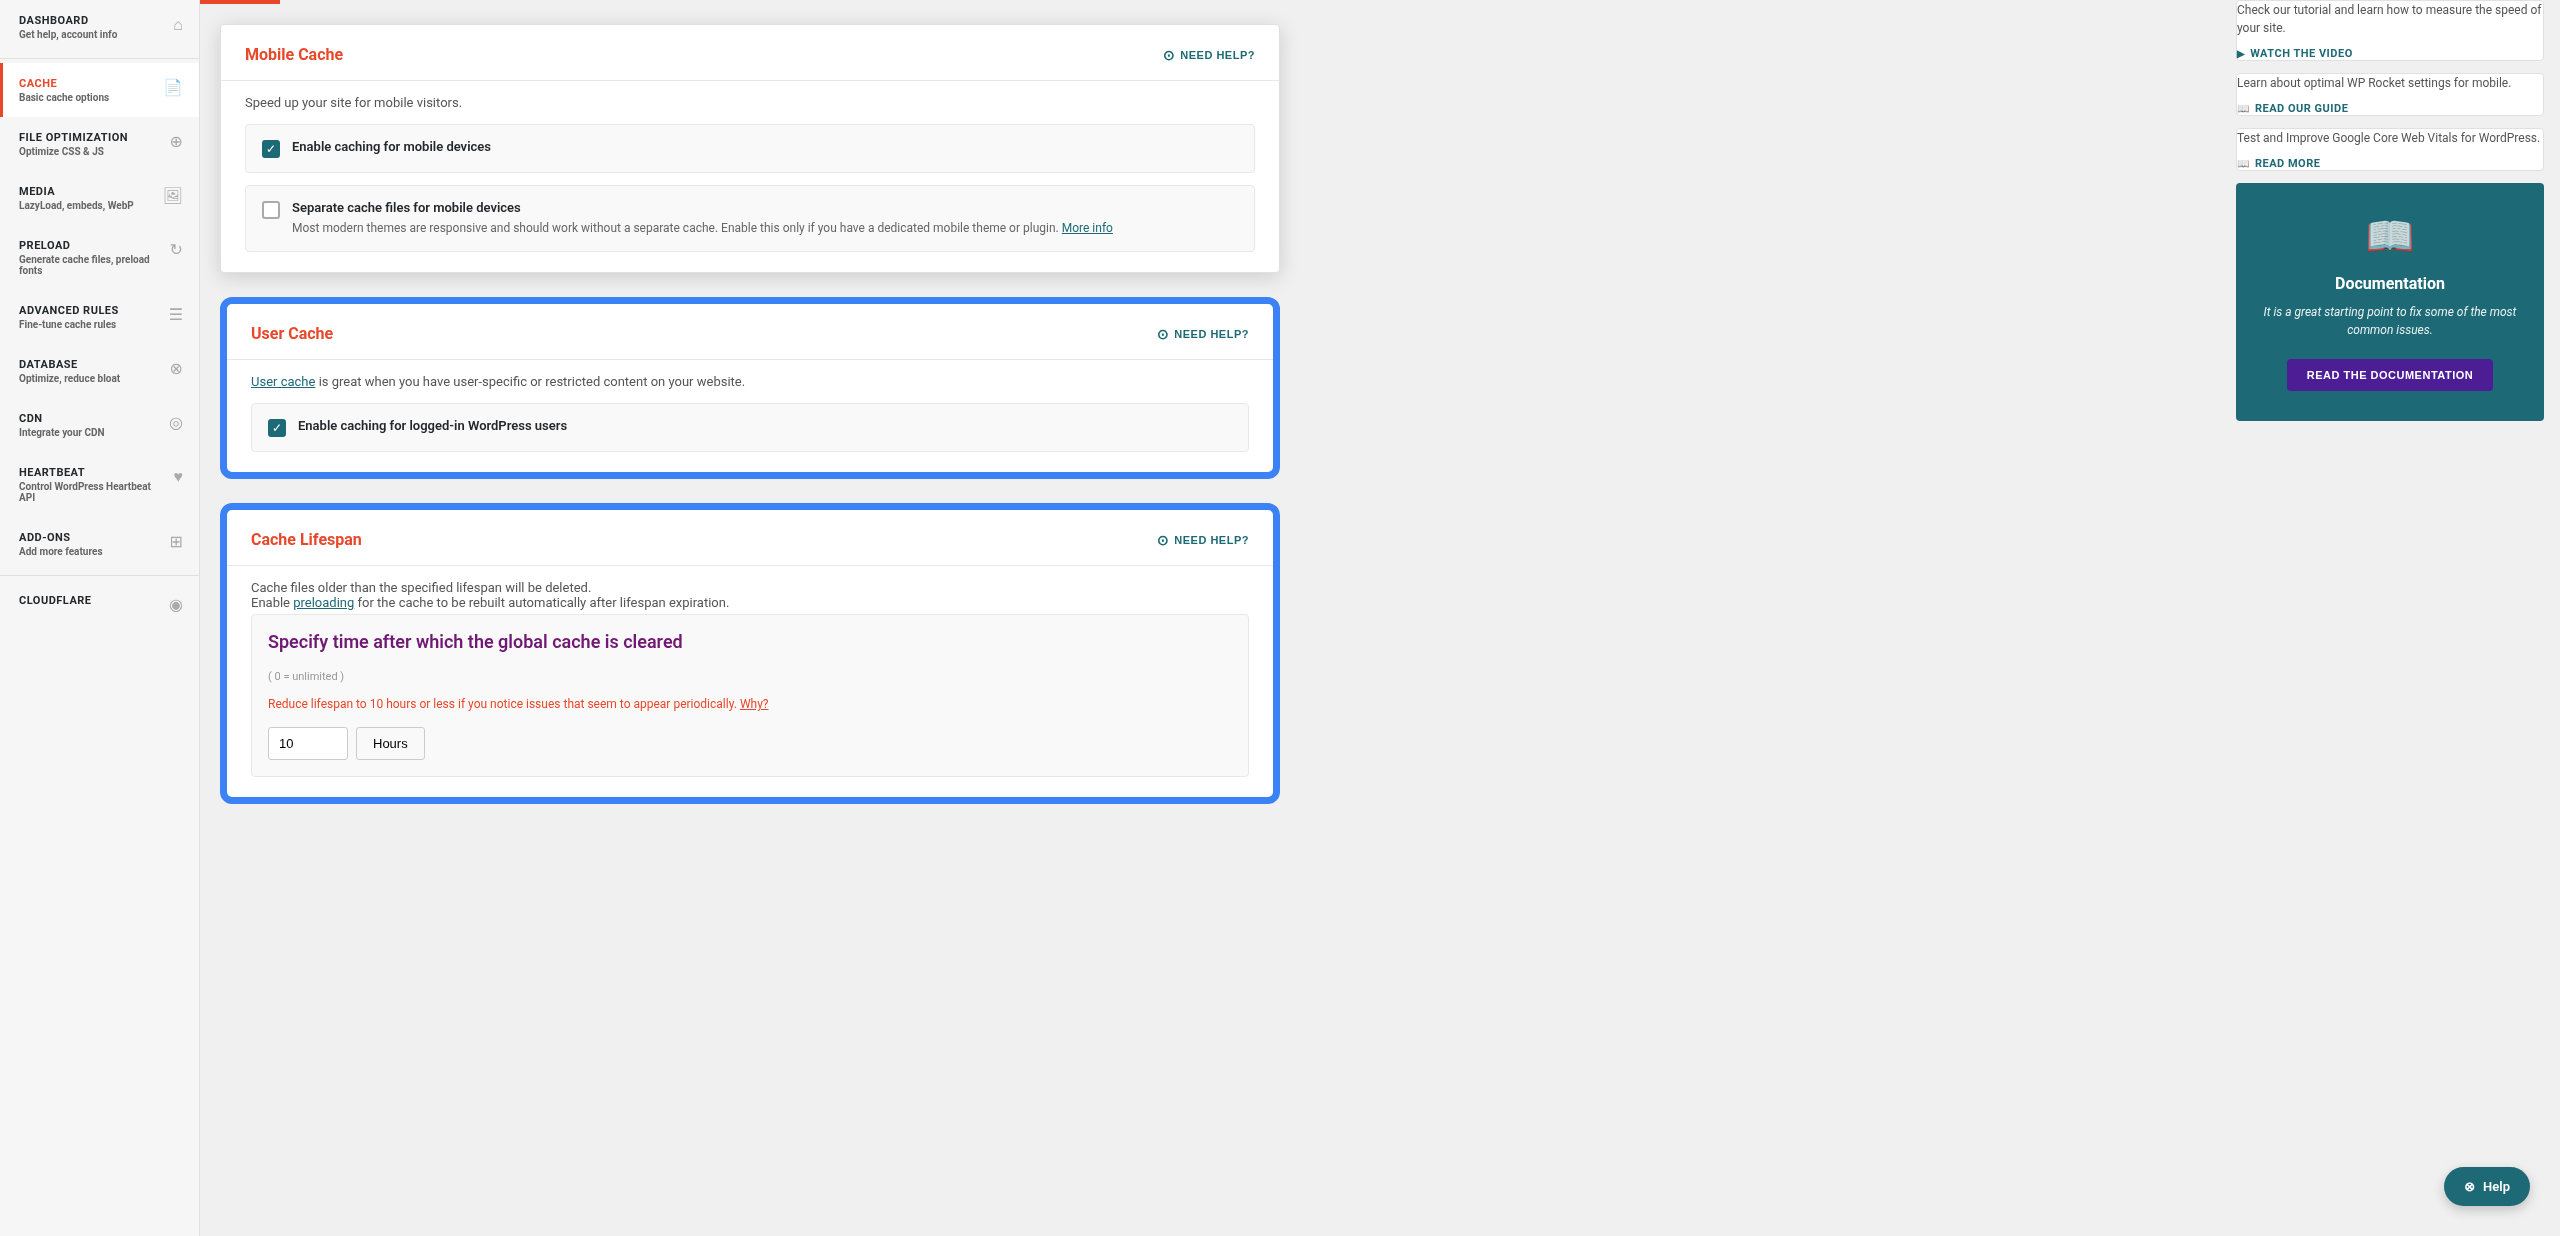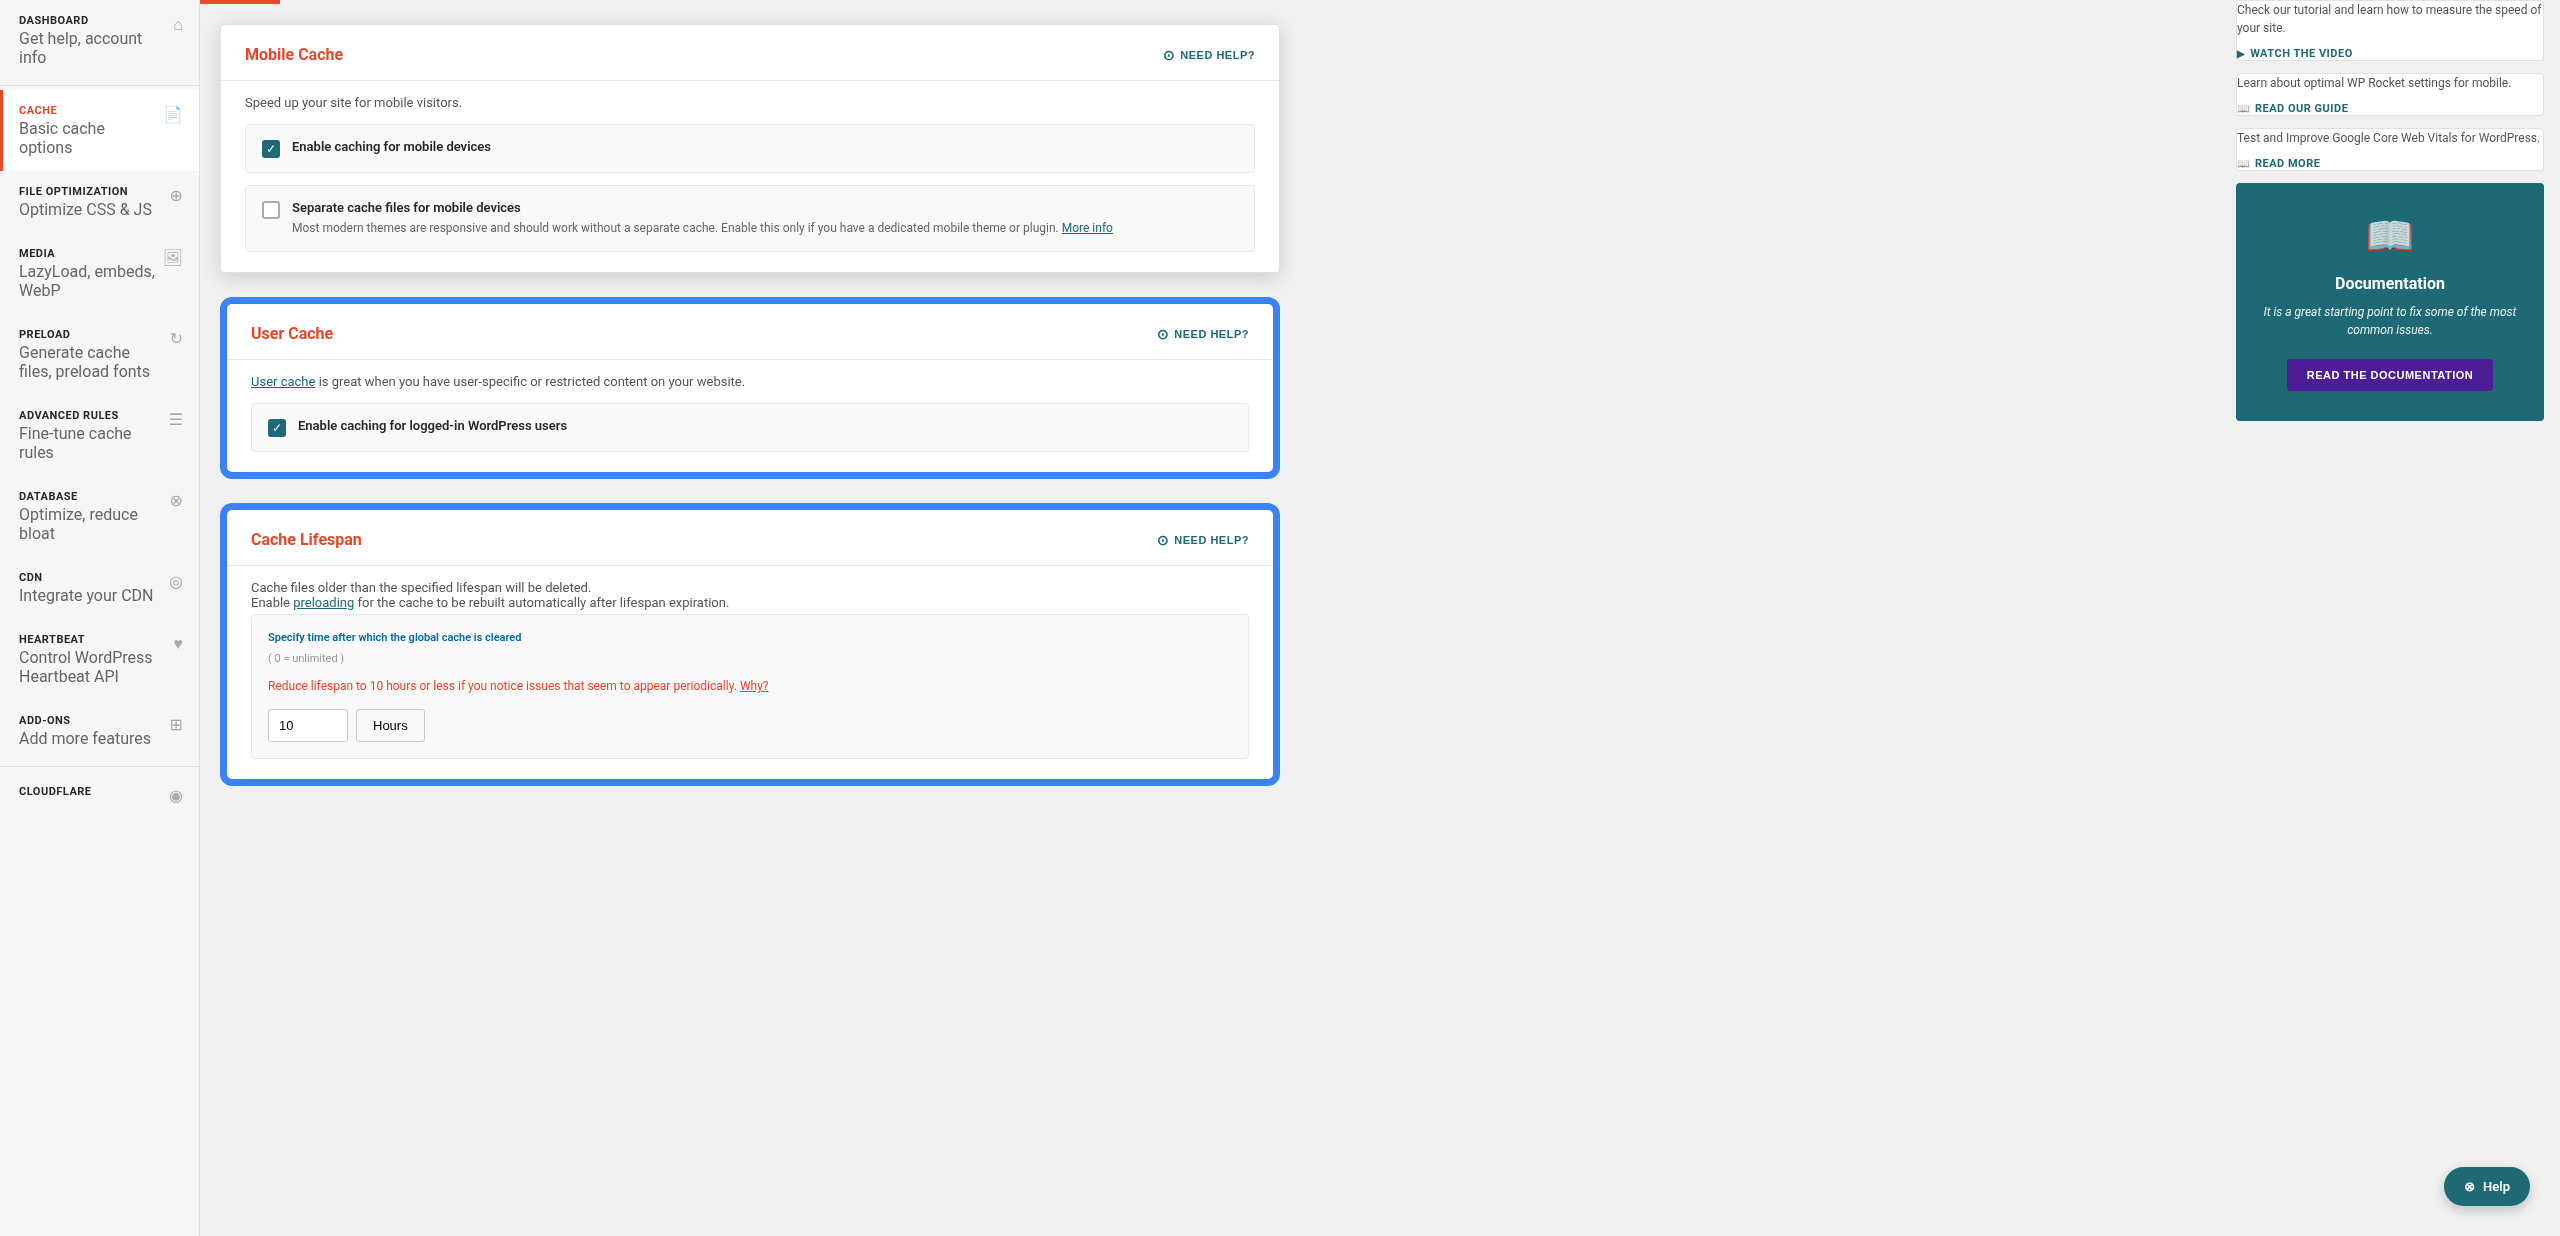--- a/index.html
+++ b/index.html
@@ -38,23 +38,24 @@
     .sidebar-item-text { flex: 1; margin-right: 6px; }
     .sidebar-item-title {
       font-size: 11px;
       font-weight: 700;
       color: #23282d;
       text-transform: uppercase;
       letter-spacing: 0.5px;
     }
     .sidebar-item.active .sidebar-item-title { color: #e8472a; }
     .sidebar-item-subtitle {
-      font-size: 16px;
+      font-size: 10px;
       color: #666;
       margin-top: 2px;
+      font-weight: bold;
     }
     .sidebar-icon {
       color: #aaa;
       font-size: 16px;
       margin-top: 1px;
     }
     .sidebar-item.active .sidebar-icon { color: #e8472a; }
 
     .sidebar-divider {
       border: none;
@@ -305,24 +306,24 @@
     
     .mobile-cache-card {
       background: #fff;
       border: 1px solid #e0e0e0;
       border-radius: 4px;
       margin-bottom: 24px;
       box-shadow: 0 4px 20px rgba(0,0,0,0.15);
     }
 
     .spec-label {
-      font-size: 11px;
+      font-size: 18px;
       font-weight: 600;
-      color: #0369a1;
-      margin-bottom: 8px;
+      color: #701a75;
+      margin-bottom: 18px;
     }
     .spec-sublabel {
       font-size: 11px;
       color: #999;
       margin-bottom: 14px;
     }
     .spec-hint {
       font-size: 12px;
       color: #e8472a;
     }

